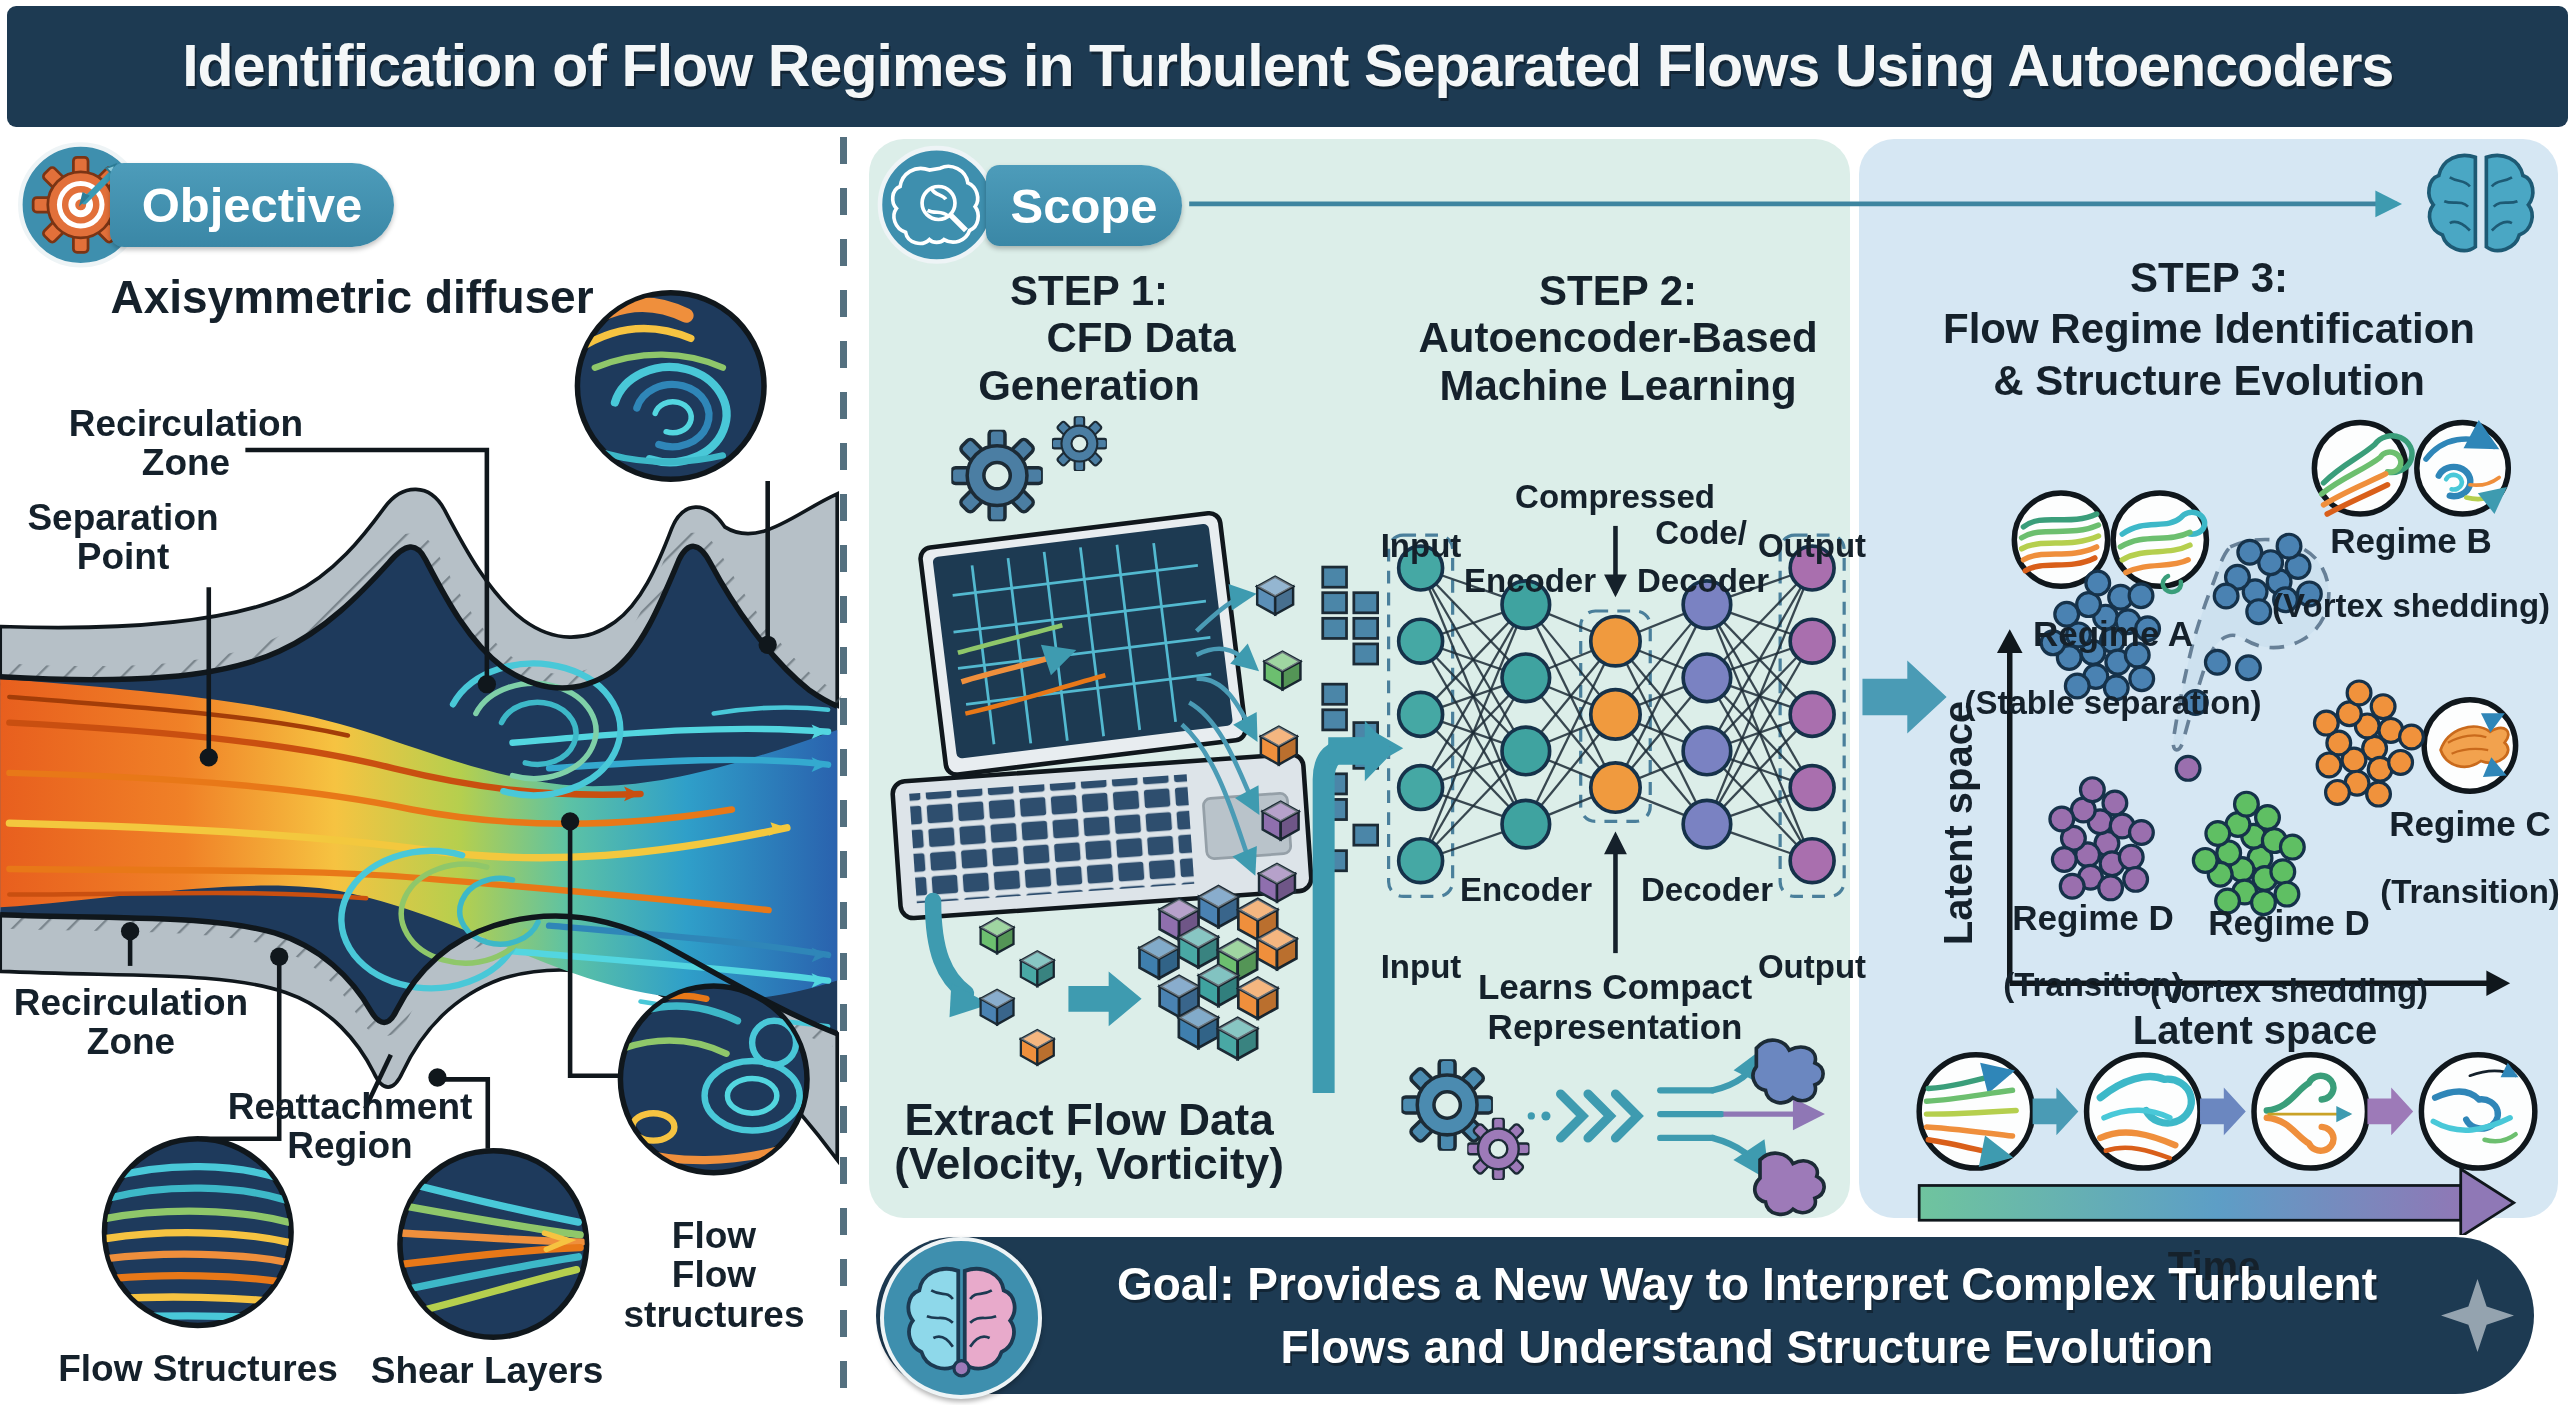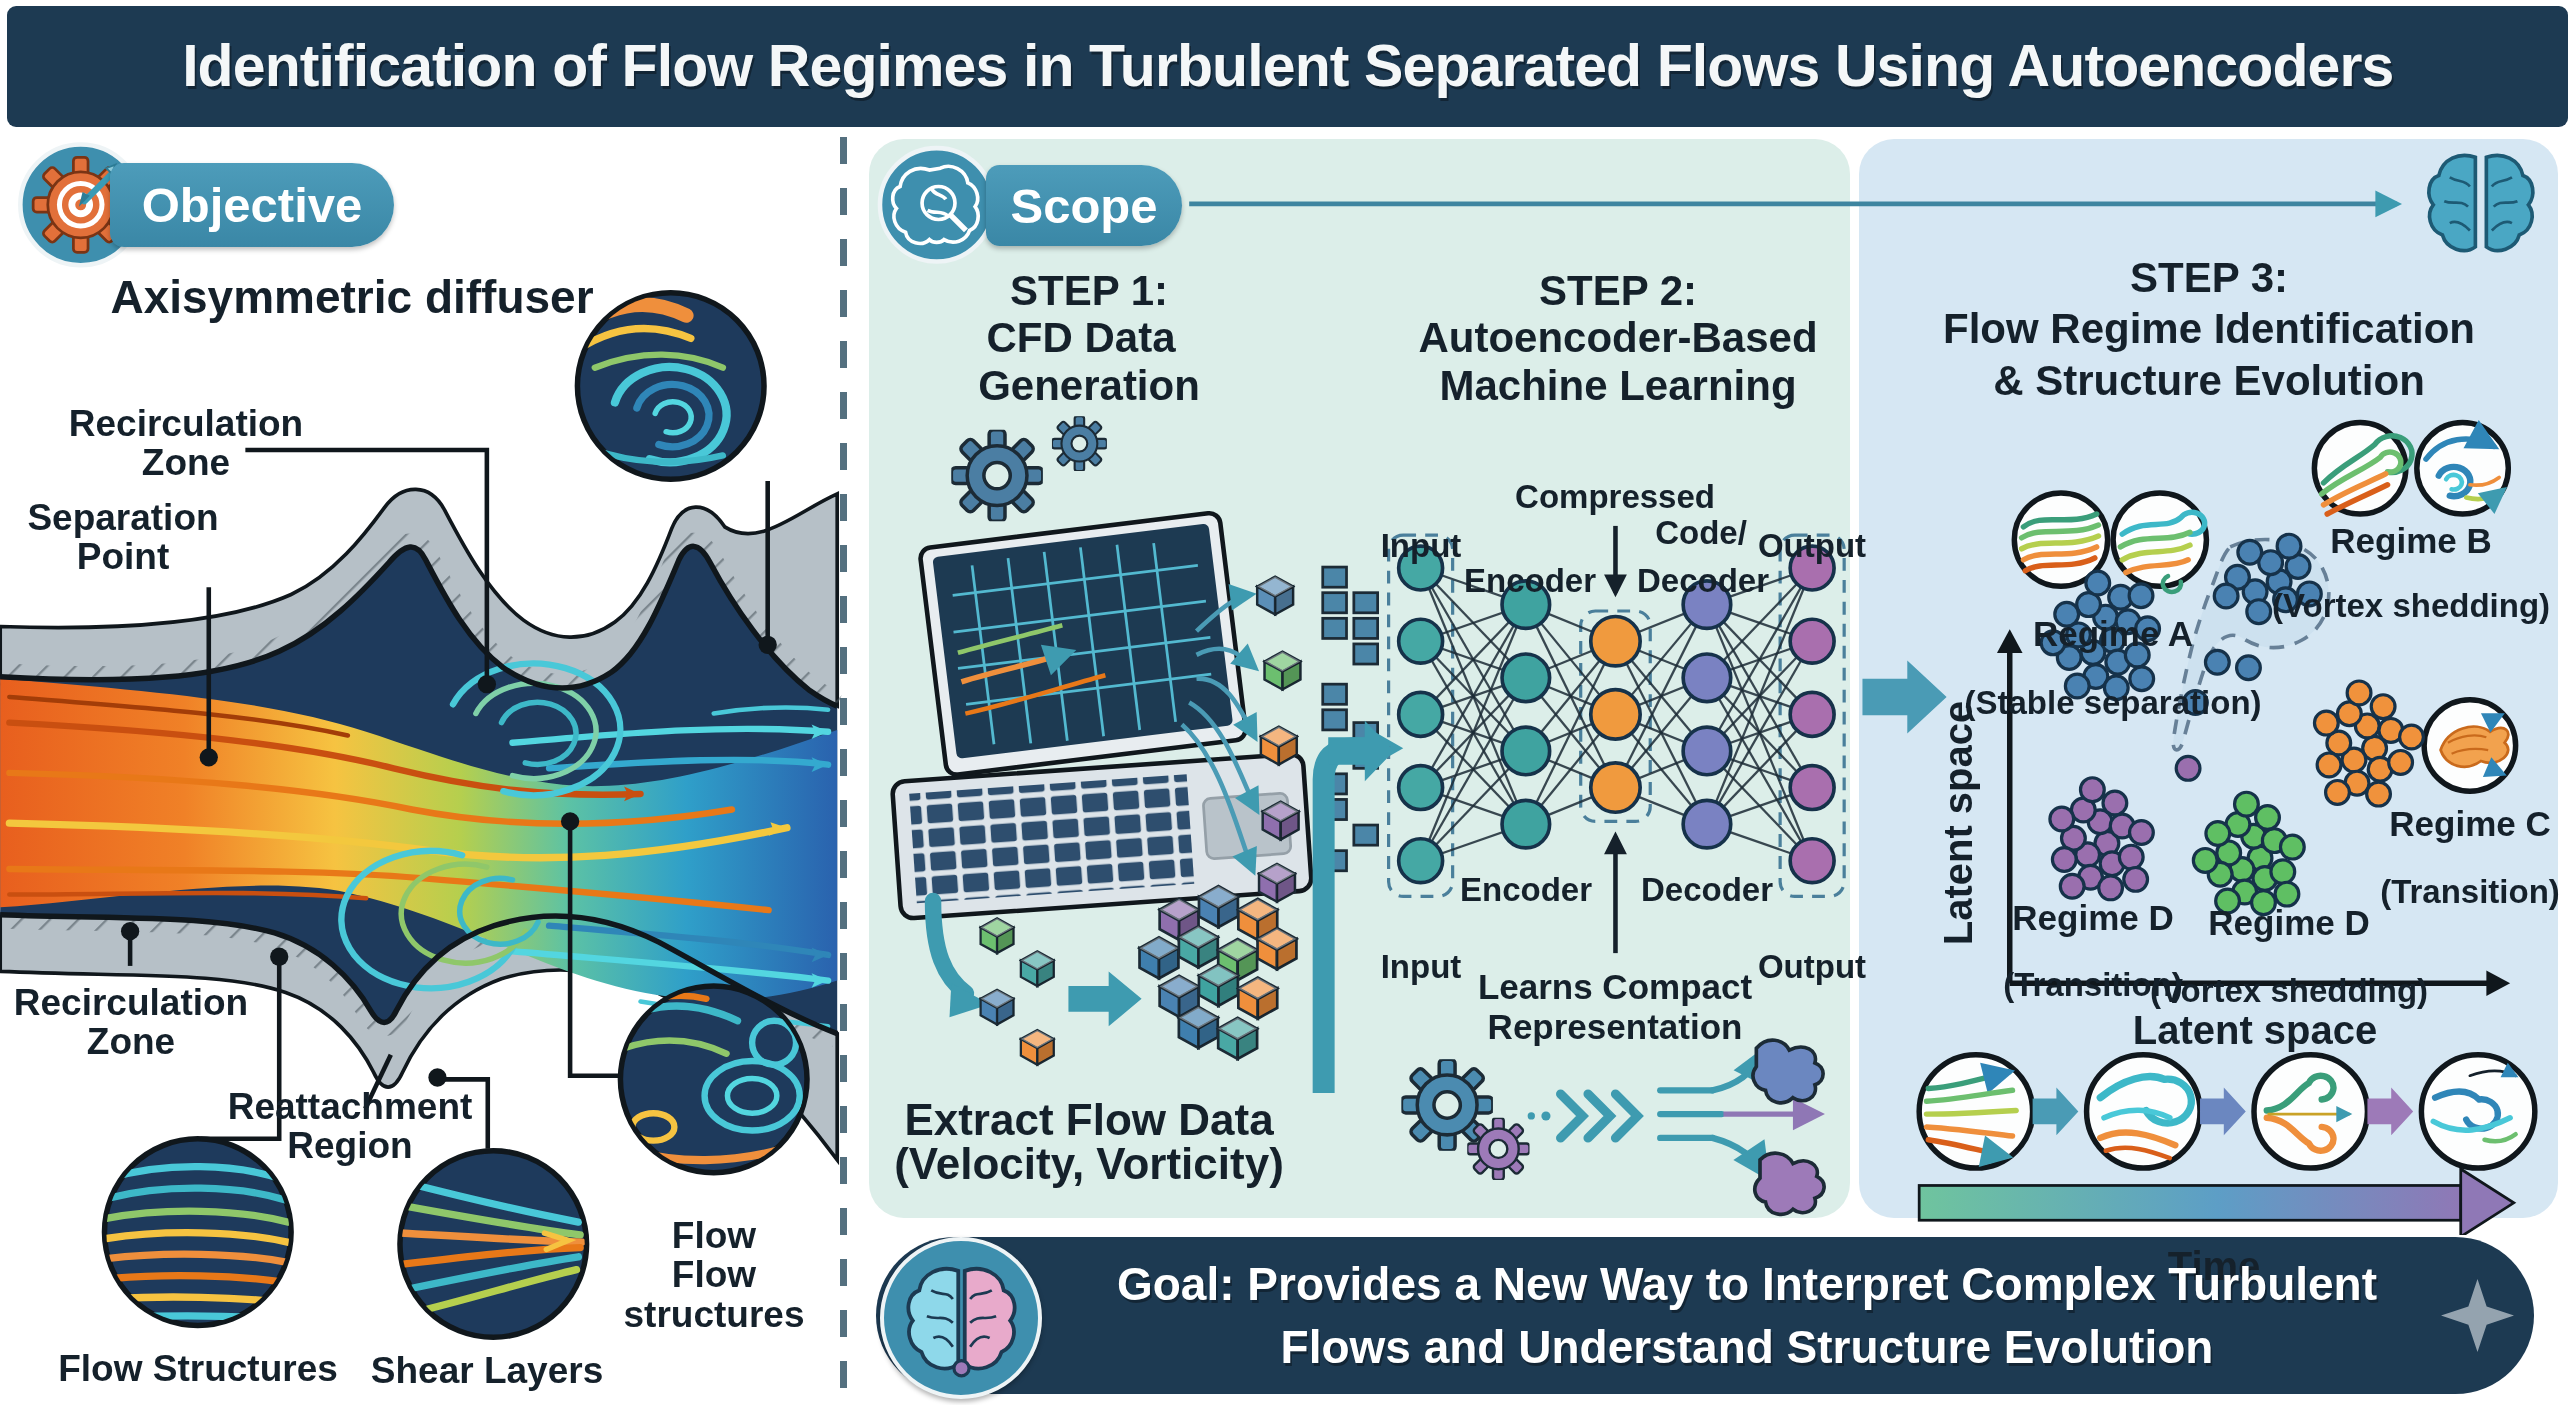--- a/index.html
+++ b/index.html
@@ -685,21 +685,21 @@
   <div class="lbl s40" style="left:131px;top:1029px">Zone</div>
   <div class="lbl s40" style="left:350px;top:1094px">Reattachment</div>
   <div class="lbl s40" style="left:350px;top:1133px">Region</div>
   <div class="lbl s40" style="left:198px;top:1356px">Flow Structures</div>
   <div class="lbl s40" style="left:487px;top:1358px">Shear Layers</div>
   <div class="lbl s40" style="left:714px;top:1223px">Flow</div>
   <div class="lbl s40" style="left:714px;top:1262px">Flow</div>
   <div class="lbl s40" style="left:714px;top:1302px">structures</div>
 
   <div class="lbl s46" style="left:1089px;top:291px">STEP 1:</div>
-  <div class="lbl s46" style="left:1081px;top:338px">CFD Data</div>
+  <div class="lbl s46" style="left:1141px;top:338px">CFD Data</div>
   <div class="lbl s46" style="left:1089px;top:386px">Generation</div>
   <div class="lbl s42" style="left:1089px;top:1120px">Extract Flow Data</div>
   <div class="lbl s42" style="left:1089px;top:1164px">(Velocity, Vorticity)</div>
 
   <div class="lbl s46" style="left:1618px;top:291px">STEP 2:</div>
   <div class="lbl s46" style="left:1618px;top:338px">Autoencoder-Based</div>
   <div class="lbl s46" style="left:1618px;top:386px">Machine Learning</div>
   <div class="lbl s36" style="left:1421px;top:514px">Input</div>
   <div class="lbl s36" style="left:1530px;top:549px">Encoder</div>
   <div class="lbl s36" style="left:1615px;top:465px">Compressed</div>

